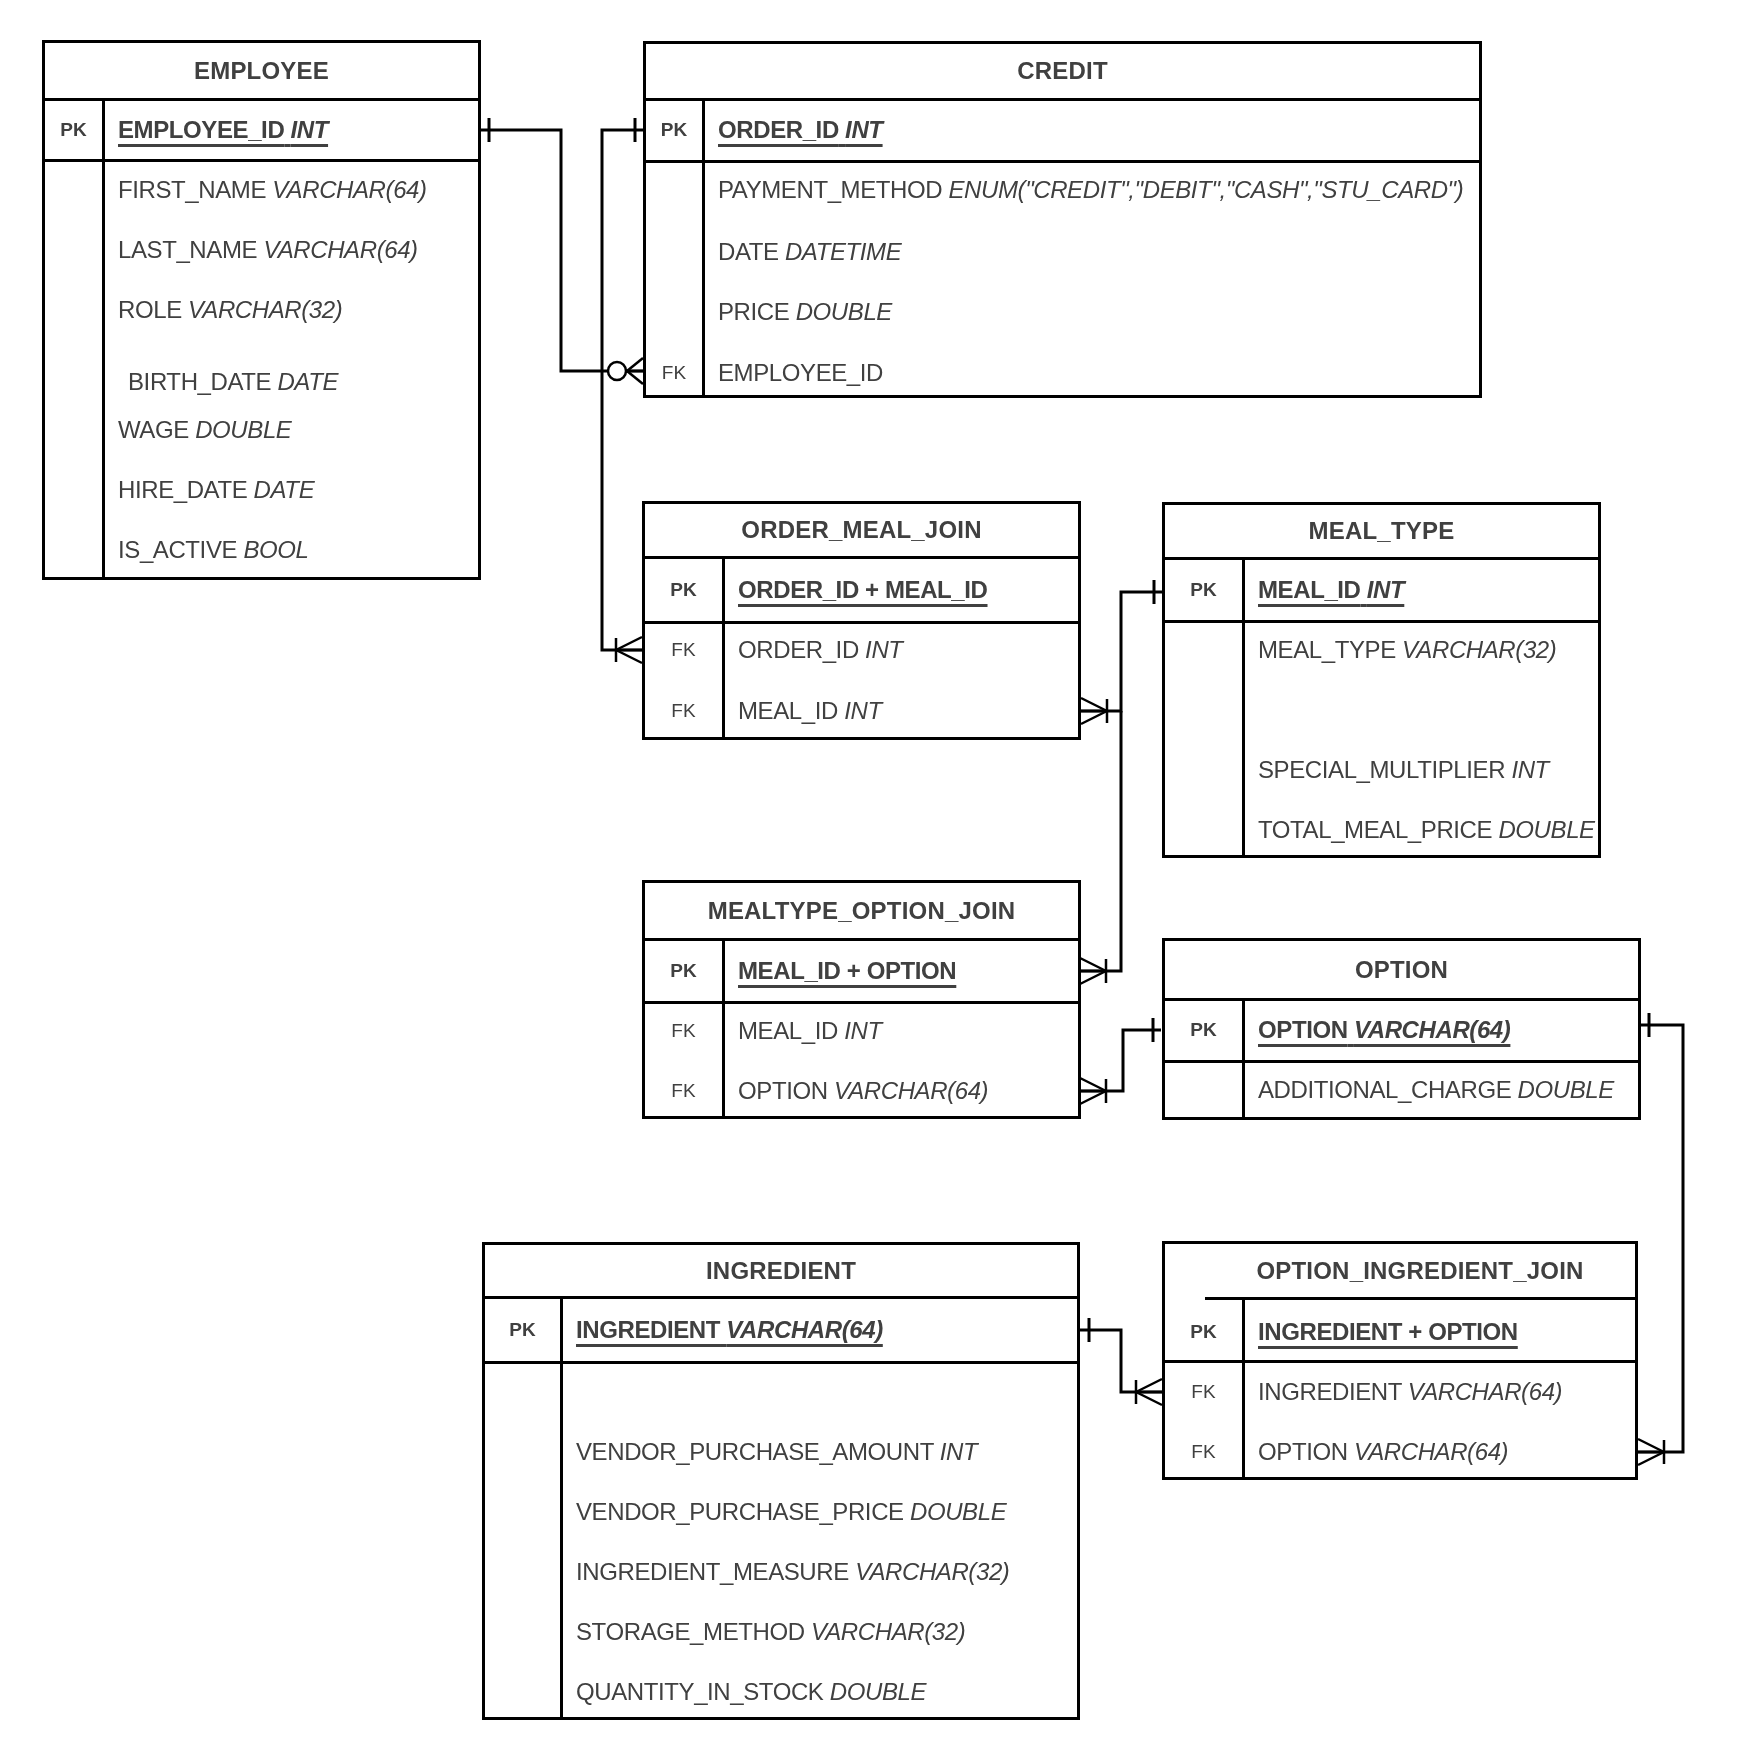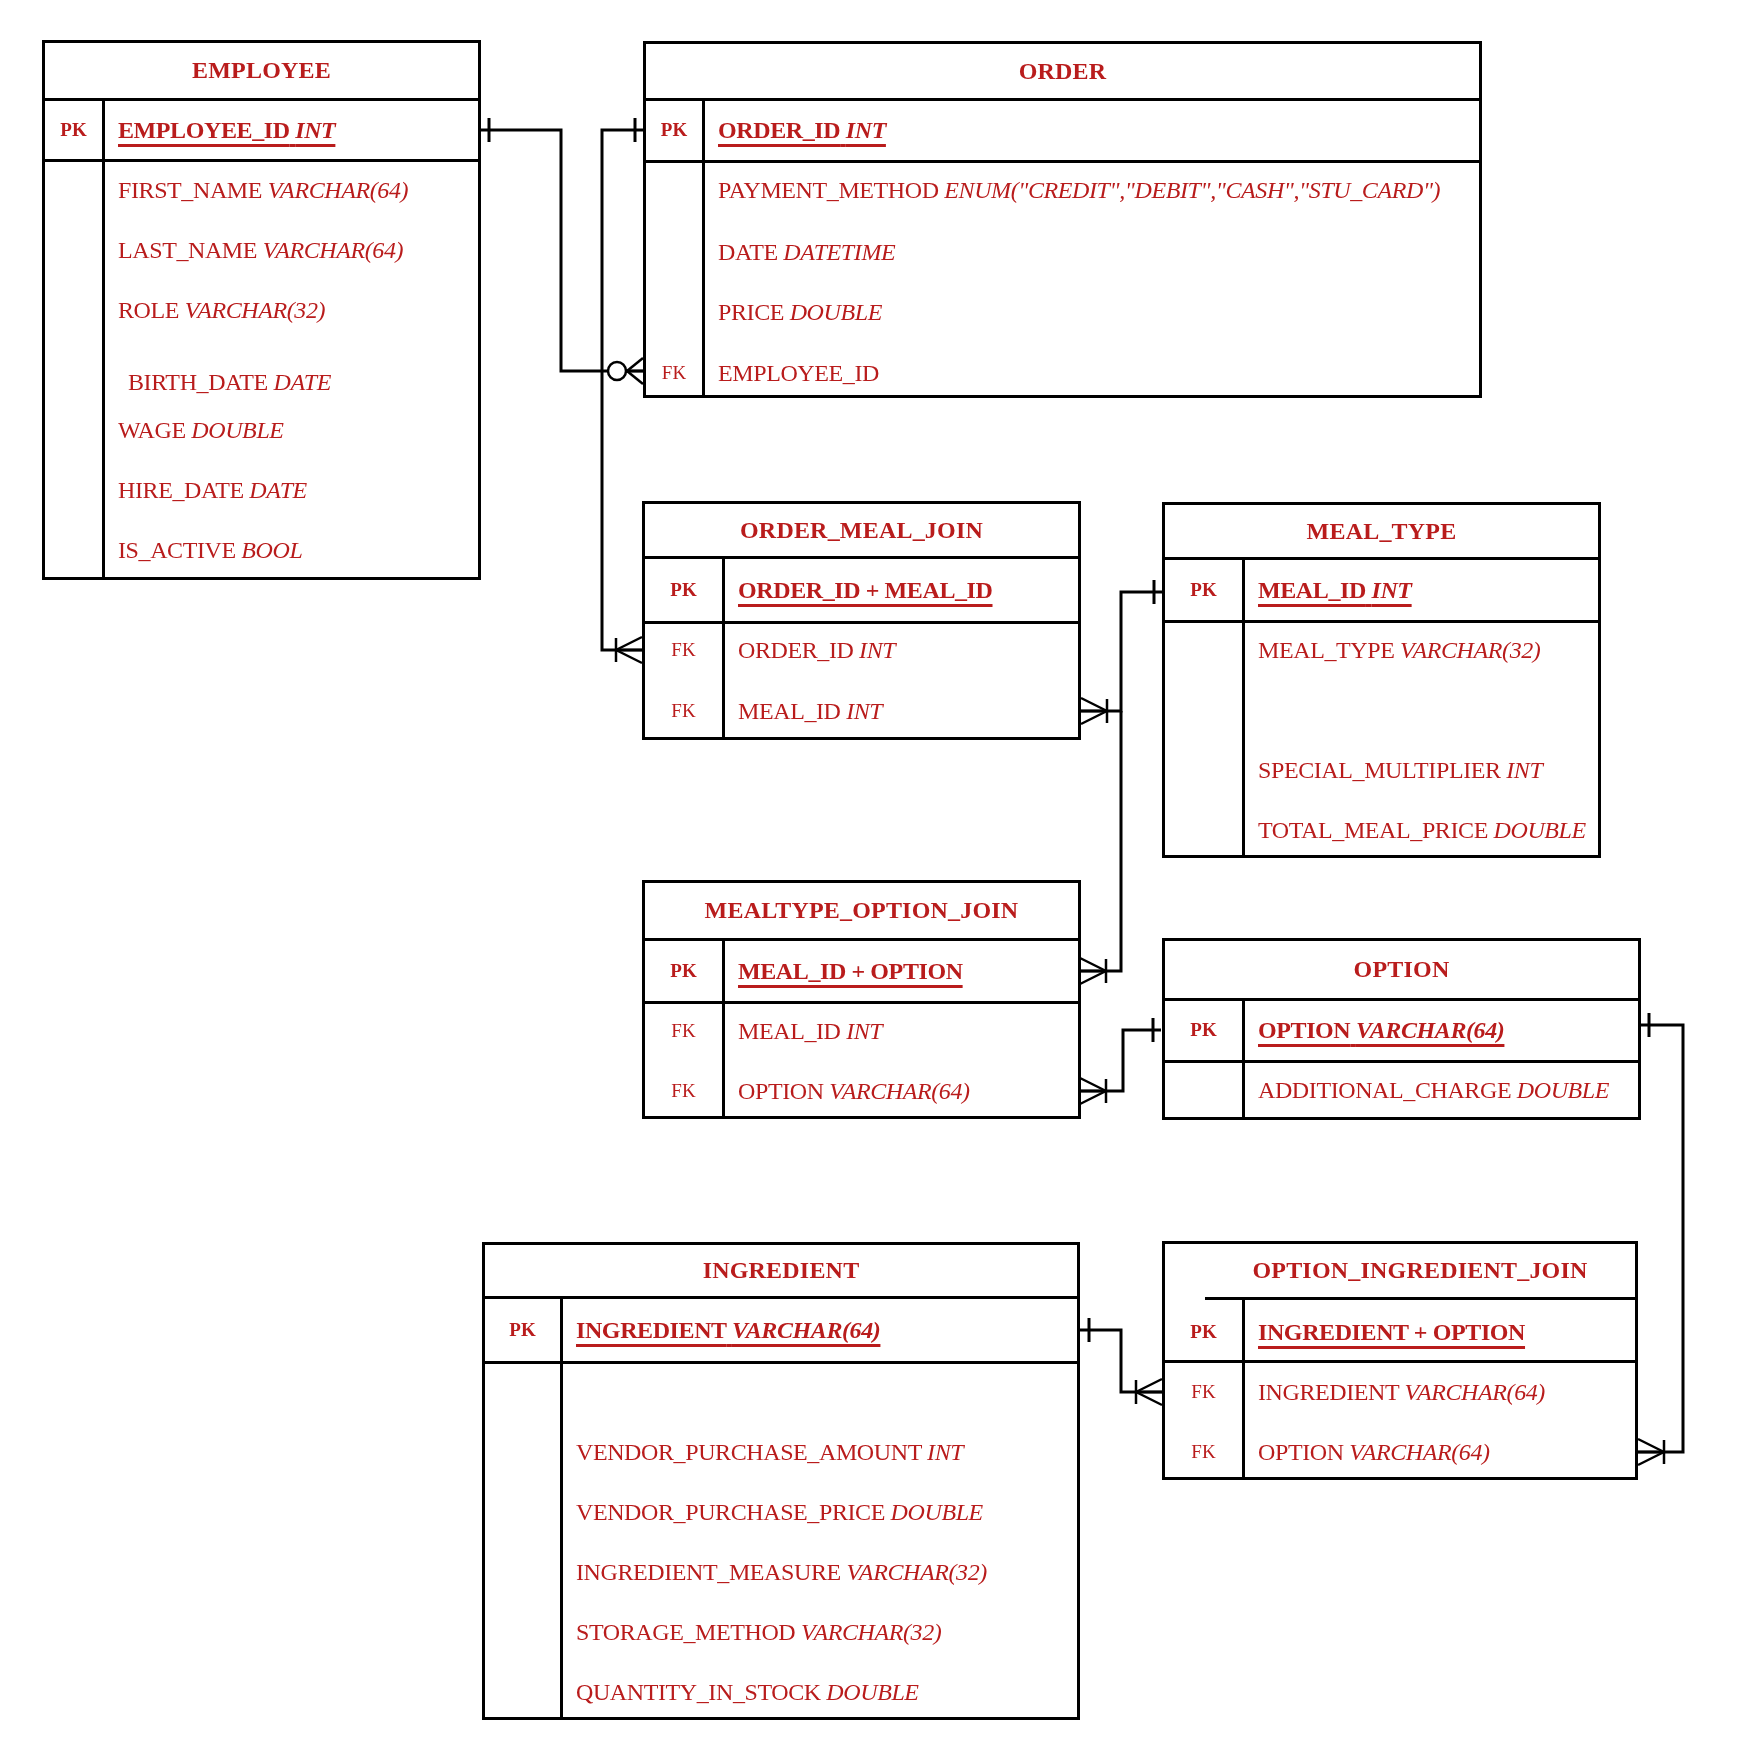--- a/index.html
+++ b/index.html
@@ -1,18 +1,18 @@
 <!DOCTYPE html>
 <html><head>
 <meta charset="utf-8">
 <style>
   html,body { margin:0; padding:0; background:#ffffff; }
   #stage {
     position:relative; width:1740px; height:1762px; background:#ffffff;
-    font-family:Liberation Serif, serif; color:#b91c1c;
+    font-family:Liberation Sans, sans-serif; color:#404040;
     overflow:hidden;
   }
   .tbl {
     position:absolute; border:3px solid #000000; background:#ffffff;
     box-sizing:border-box; overflow:hidden;
   }
   .tbl-title {
     position:absolute; left:0; right:0; top:0;
     display:flex; align-items:center; justify-content:center;
     font-weight:bold; font-size:24px; letter-spacing:0.2px;
@@ -77,21 +77,21 @@
         <div class="row" style="top: 417px;">
           <span class="keycell" style="width: 57px;"></span>
           <span class="rowtext"><span class="nm">HIRE_DATE</span> <span class="tp">DATE</span></span>
         </div>
         <div class="row" style="top: 477px;">
           <span class="keycell" style="width: 57px;"></span>
           <span class="rowtext"><span class="nm">IS_ACTIVE</span> <span class="tp">BOOL</span></span>
         </div>
       </div>
       <div class="tbl" style="left: 643px; top: 41px; width: 839px; height: 357px;">
-        <div class="tbl-title" style="height: 57px;">ORDER</div>
+        <div class="tbl-title" style="height: 57px;">CREDIT</div>
         <div class="vdiv" style="left: 56px; top: 57px; bottom: 0px;"></div>
         <div class="hdiv" style="top: 116px;"></div>
         <div class="row" style="top: 56px;">
           <span class="keycell pk" style="width: 56px;">PK</span>
           <span class="rowtext pk"><span class="nm">ORDER_ID</span> <span class="tp">INT</span></span>
         </div>
         <div class="row" style="top: 116px;">
           <span class="keycell" style="width: 56px;"></span>
           <span class="rowtext"><span class="nm">PAYMENT_METHOD</span> <span class="tp">ENUM("CREDIT","DEBIT","CASH","STU_CARD")</span></span>
         </div>

